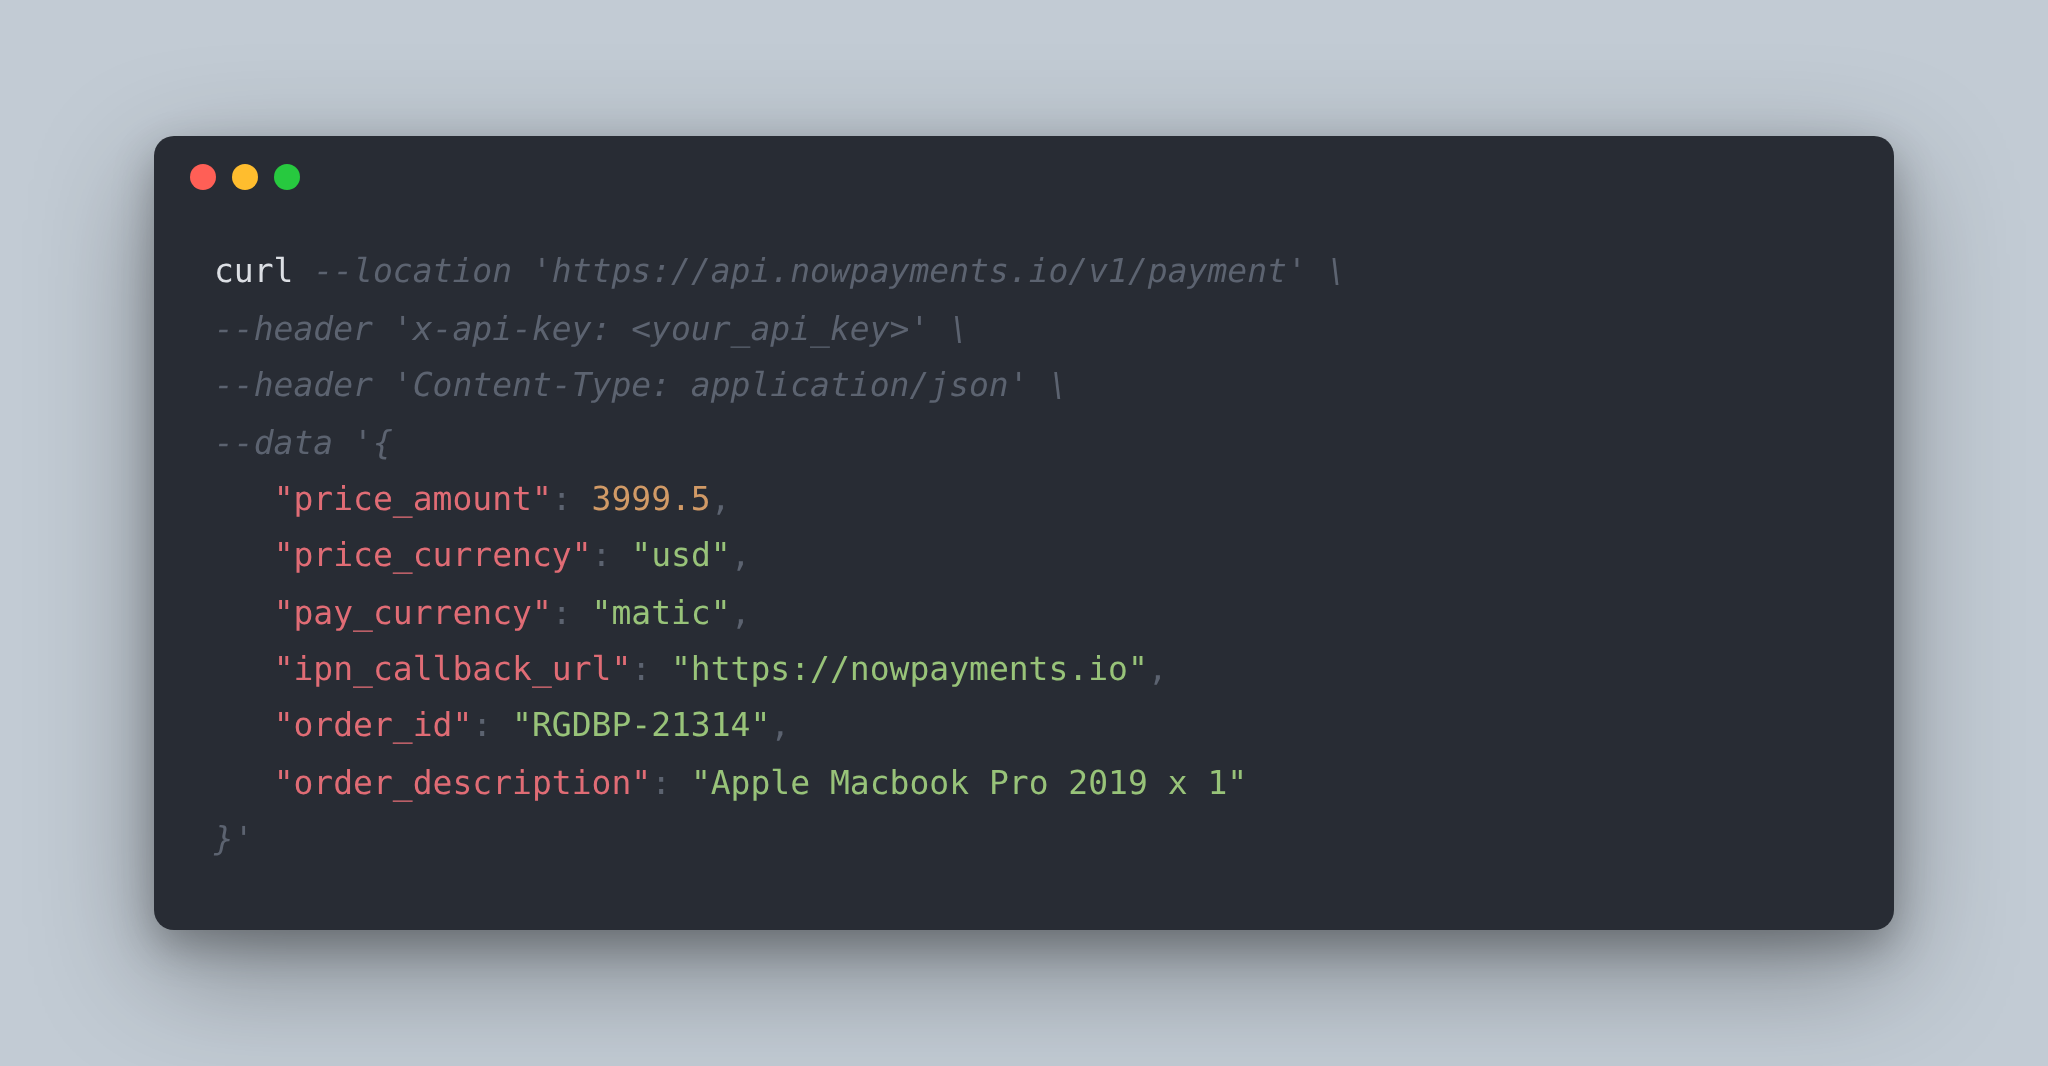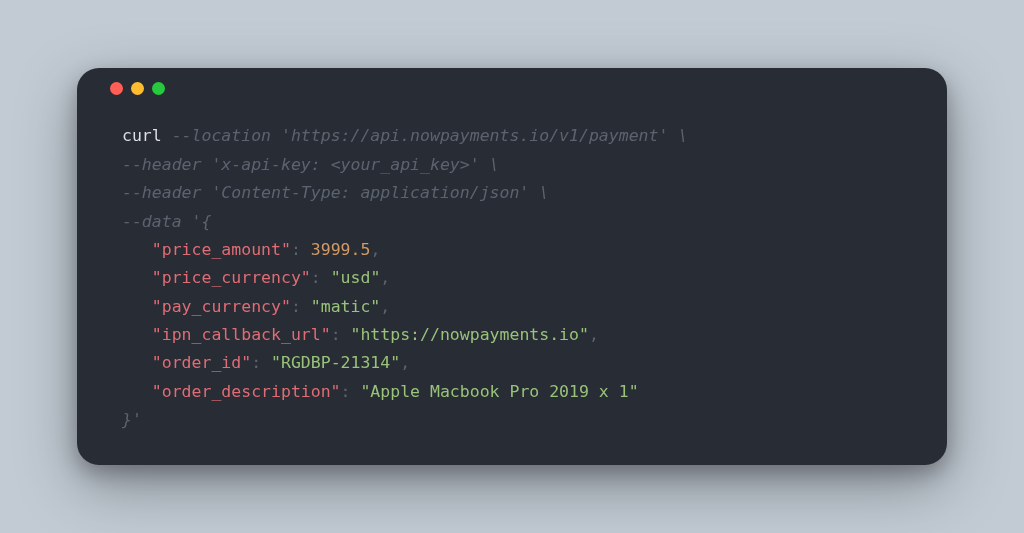--- a/index.html
+++ b/index.html
@@ -7,24 +7,23 @@
   body {
     background: #c2cbd4;
     display: flex;
     align-items: center;
     justify-content: center;
     font-family: "SF Mono", "Menlo", "Consolas", monospace;
   }
   .window {
     width: 870px;
     background: #282c34;
-    border-radius: 22px;
+    border-radius: 10px;
     box-shadow: 0 20px 60px rgba(0,0,0,0.35), 0 8px 20px rgba(0,0,0,0.25);
     overflow: hidden;
-    padding-left: 15px;
   }
   .titlebar {
     height: 40px;
     display: flex;
     align-items: center;
     padding-left: 18px;
     gap: 8px;
   }
   .dot {
     width: 13px;

